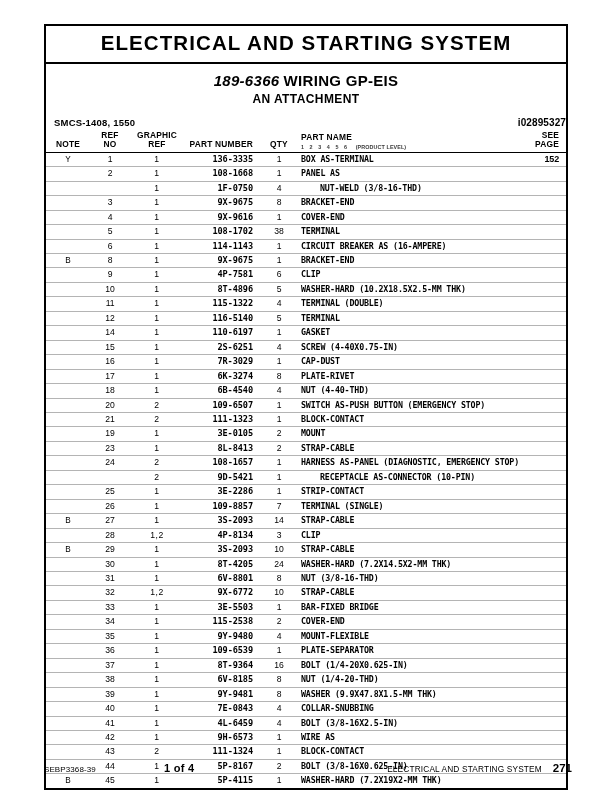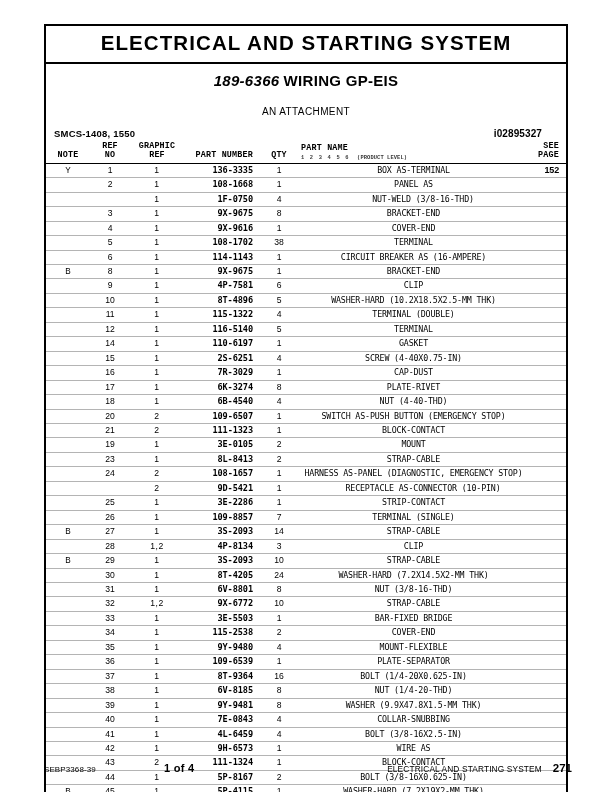--- a/index.html
+++ b/index.html
@@ -60,32 +60,32 @@
   }
   .subtitle-line .pn {
     font-style: italic;
     letter-spacing: 0.3px;
     margin-top: 36px;
   }
   .subtitle-line .gp {
     letter-spacing: 0.3px;
   }
   .attachment {
-    font-size: 10px;
-    font-weight: normal;
+    font-size: 12px;
+    font-weight: bold;
     letter-spacing: 0.4px;
-    margin-top: 17px;
+    margin-top: 3px;
   }
 
   
   .smcs-row {
     display: flex;
     justify-content: space-between;
     align-items: flex-end;
-    padding: 9px 24px 3px 8px;
+    padding: 9px 0 3px 8px;
     font-size: 9.5px;
     font-weight: bold;
     letter-spacing: 0.2px;
   }
   .smcs-row .doc-id {
     font-weight: bold;
     font-size: 10px;
     letter-spacing: 0.1px;
     margin-left: 27px;
   }
@@ -107,21 +107,20 @@
   table.parts col.c-page   { width: 40px; }
 
   thead th {
     font-size: 8.4px;
     font-weight: bold;
     vertical-align: bottom;
     padding: 0 0 2px 0;
     letter-spacing: 0.2px;
     border-bottom: 1.6px solid #000;
     line-height: 1.12;
-    font-family: Liberation Mono, monospace;
   }
   thead th .hl { display: block; }
   th.h-note, th.h-ref, th.h-gref { text-align: center; }
   th.h-pn { text-align: right; padding-right: 9px; }
   th.h-qty { text-align: center; }
   th.h-name { text-align: left; padding-left: 5px; }
   th.h-page { text-align: right; padding-right: 7px; }
 
   .prodlevel {
     display: block;
@@ -145,21 +144,21 @@
     white-space: nowrap;
     overflow: hidden;
   }
   tbody tr:last-child td { border-bottom: none; }
 
   td.t-note { text-align: center; font-family: "Liberation Sans", sans-serif; font-size: 8.2px; }
   td.t-ref  { text-align: center; font-family: "Liberation Sans", sans-serif; font-size: 8.6px; }
   td.t-gref { text-align: center; font-family: "Liberation Sans", sans-serif; font-size: 8.6px; letter-spacing: 0.6px;}
   td.t-pn   { text-align: right; padding-right: 9px; font-weight: bold; font-size: 8.6px; letter-spacing: -0.1px;}
   td.t-qty  { text-align: center; font-family: "Liberation Sans", sans-serif; font-size: 8.6px; }
-  td.t-name { text-align: center; padding-left: 5px; }
+  td.t-name { text-align: left; padding-left: 5px; font-weight: bold; }
   td.t-page { text-align: right; padding-right: 7px; font-family: "Liberation Sans", sans-serif; font-size: 9px; font-weight: bold; }
 
   .lvl1 { padding-left: 0px; }
   .lvl2 { padding-left: 19px; }
 
   
   .footer {
     position: absolute;
     left: 44px;
     right: 36px;

